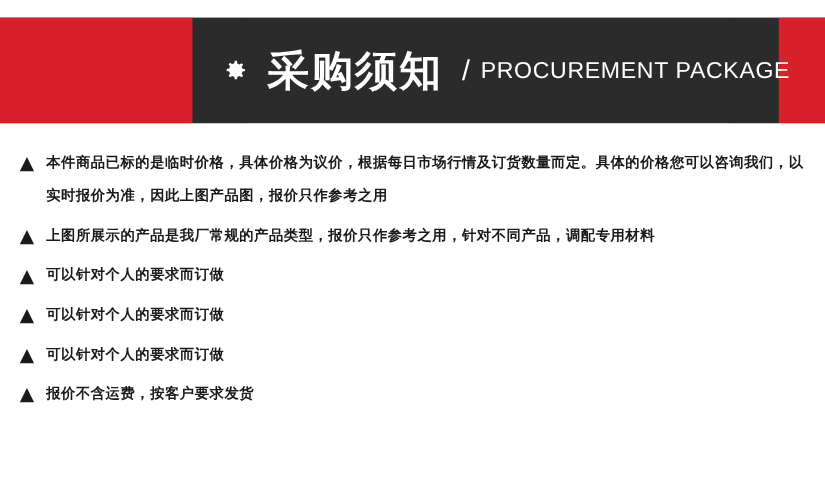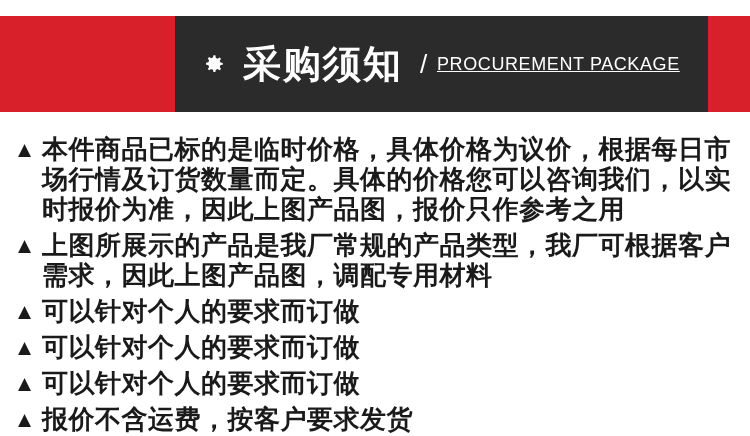--- a/index.html
+++ b/index.html
@@ -107,26 +107,25 @@
     font-size: 26px;
     color: #ffffff;
     font-weight: 300;
     line-height: 1;
   }
   .title-en {
     position: absolute;
     left: 437px;
     top: 50%;
     transform: translateY(-50%);
-    font-size: 18px;
+    font-size: 21px;
     color: #ffffff;
     letter-spacing: 0.6px;
     line-height: 1;
     font-weight: normal;
-    text-decoration: underline;
   }
 
   
   .content {
     position: relative;
     padding: 22px 18px 0 18px;
     box-sizing: border-box;
     width: 750px;
   }
   .note {
@@ -139,21 +138,21 @@
     width: 18px;
     margin-right: 6px;
     color: #1a1a1a;
     font-size: 17px;
     line-height: 30px;
     text-align: left;
     font-family: "DejaVu Sans", sans-serif;
   }
   .note-text {
     flex: 1 1 auto;
-    font-size: 26px;
+    font-size: 13px;
     font-weight: bold;
     color: #1a1a1a;
     line-height: 30px;
     letter-spacing: 0.5px;
     font-family: "DejaVu Sans", "Liberation Sans", sans-serif;
   }
 </style>
 </head>
 <body>
 
@@ -177,21 +176,21 @@
 
   <div class="content">
 
     <div class="note">
       <span class="tri-icon">▲</span>
       <span class="note-text">本件商品已标的是临时价格，具体价格为议价，根据每日市场行情及订货数量而定。具体的价格您可以咨询我们，以实时报价为准，因此上图产品图，报价只作参考之用</span>
     </div>
 
     <div class="note">
       <span class="tri-icon">▲</span>
-      <span class="note-text">上图所展示的产品是我厂常规的产品类型，我厂可根据客户需求，因此上图产品图，调配专用材料</span>
+      <span class="note-text">上图所展示的产品是我厂常规的产品类型，报价只作参考之用，针对不同产品，调配专用材料</span>
     </div>
 
     <div class="note">
       <span class="tri-icon">▲</span>
       <span class="note-text">可以针对个人的要求而订做</span>
     </div>
 
     <div class="note">
       <span class="tri-icon">▲</span>
       <span class="note-text">可以针对个人的要求而订做</span>

